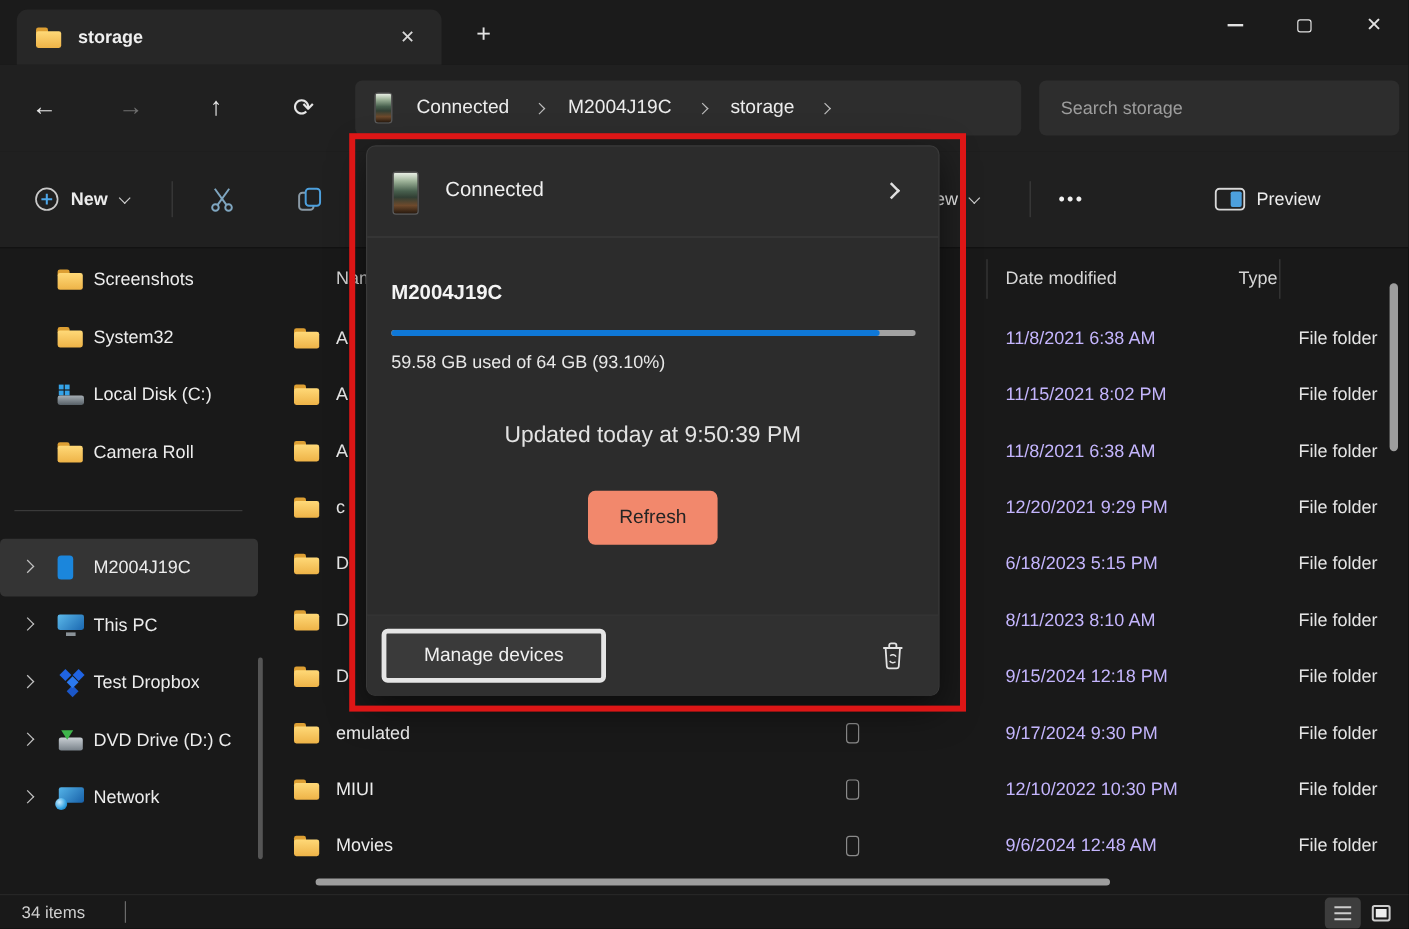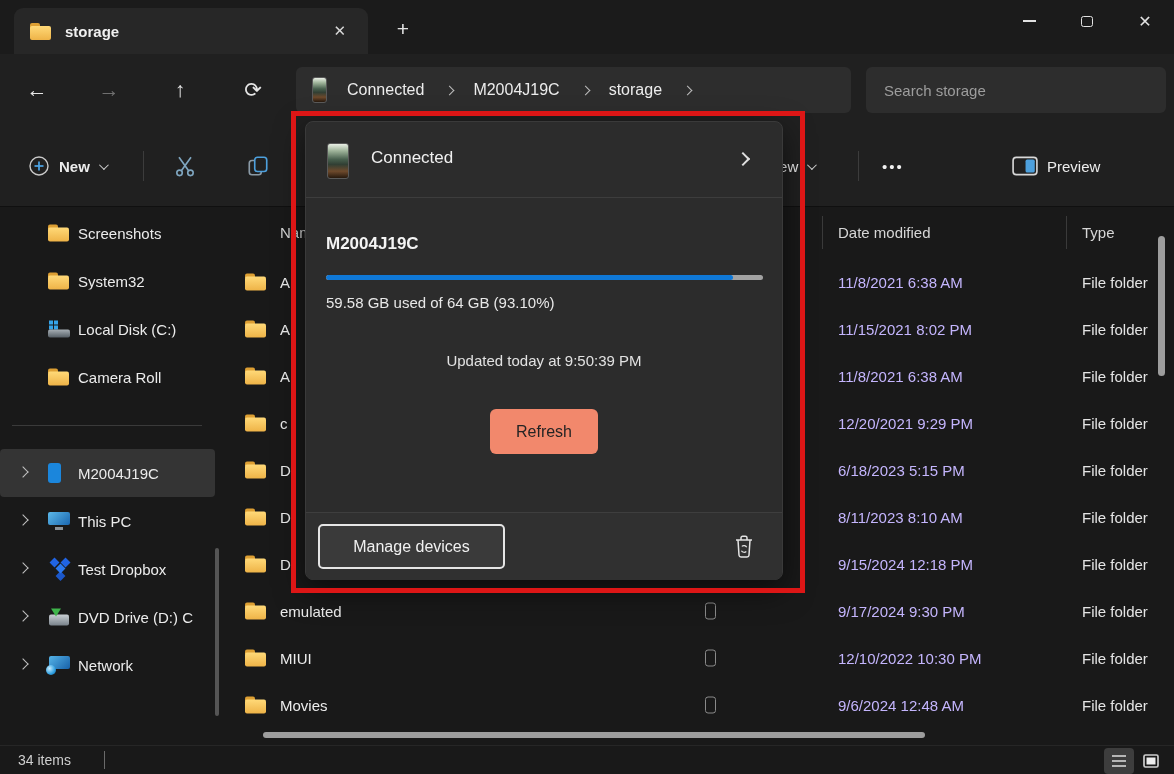--- a/index.html
+++ b/index.html
@@ -120,28 +120,28 @@
            border:1px solid #3a3a3a; border-radius:8px; z-index:40; box-shadow:0 10px 30px rgba(0,0,0,.55); }
   .popup-header { position:absolute; left:0; top:0; width:100%; height:76px; border-bottom:1px solid #3d3d3d; }
   .popup-thumb { position:absolute; left:21px; top:21px; width:22px; height:36px; }
   .popup-header-title { position:absolute; left:65px; top:26px; font-size:17px; color:#f0f0f0; }
   .popup-chev { position:absolute; right:34px; top:32px; width:10px; height:10px;
                 border-right:2px solid #e0e0e0; border-bottom:2px solid #e0e0e0; transform:rotate(-45deg); }
   .popup-device { position:absolute; left:20px; top:112px; font-size:17px; font-weight:700; color:#f4f4f4; }
   .progress { position:absolute; left:20px; top:153px; width:437px; height:5px; background:#a2a2a2; border-radius:3px; overflow:hidden; }
   .progress-fill { height:100%; background:var(--progress-blue,#0f78d7); border-radius:3px; }
   .popup-usage { position:absolute; left:20px; top:172px; font-size:15px; color:#e8e8e8; }
-  .popup-updated { position:absolute; left:0; top:230px; width:100%; text-align:center; font-size:15px; color:#e2e2e2; }
+  .popup-updated { position:absolute; left:0; top:230px; width:100%; text-align:center; font-size:19px; color:#e2e2e2; }
   .refresh-btn { position:absolute; left:50%; top:287px; transform:translateX(-50%); width:108px; height:45px;
                  background:var(--refresh-coral,#f2886c); border-radius:6px; display:flex; align-items:center;
                  justify-content:center; font-size:16px; color:#242424; }
   .popup-footer { position:absolute; left:0; top:390px; width:100%; height:68px; background:#303030;
                   border-top:1px solid #3e3e3e; border-radius:0 0 8px 8px; }
   .manage-btn { position:absolute; left:12px; top:11px; width:187px; height:45px; background:#3a3a3a;
-                border:2px solid #e5e5e5; border-radius:5px; display:flex; align-items:center; justify-content:center;
+                border:4px solid #e5e5e5; border-radius:5px; display:flex; align-items:center; justify-content:center;
                 font-size:16px; color:#f0f0f0; }
   .trash-btn { position:absolute; right:26px; top:20px; }
 
   
   .red-rect { position:absolute; left:291px; top:111px; width:514px; height:482px;
               border:5px solid var(--highlight-red,#dd1616); z-index:50; pointer-events:none; }
 </style>
 </head>
 <body>
 
@@ -285,21 +285,21 @@
         </div>
       </div>
     <div class="side-scroll"></div>
   </div>
 
   <div class="filehead">
     <span class="fh-label" style="left:48px;">Name</span>
     <div class="col-line" style="left:590px;"></div>
     <span class="fh-label" style="left:606px;">Date modified</span>
     <div class="col-line" style="left:834px;"></div>
-    <span class="fh-label" style="left:850px;">Type</span>
+    <span class="fh-label" style="left:800px;">Type</span>
   </div>
 
   <div id="file-rows">
 
       <div class="file-row">
         <span class="icon-folder"></span>
         <span class="fr-name">A</span>
         <span class="fr-device"></span>
         <span class="fr-date">11/8/2021 6:38 AM</span>
         <span class="fr-type">File folder</span>

